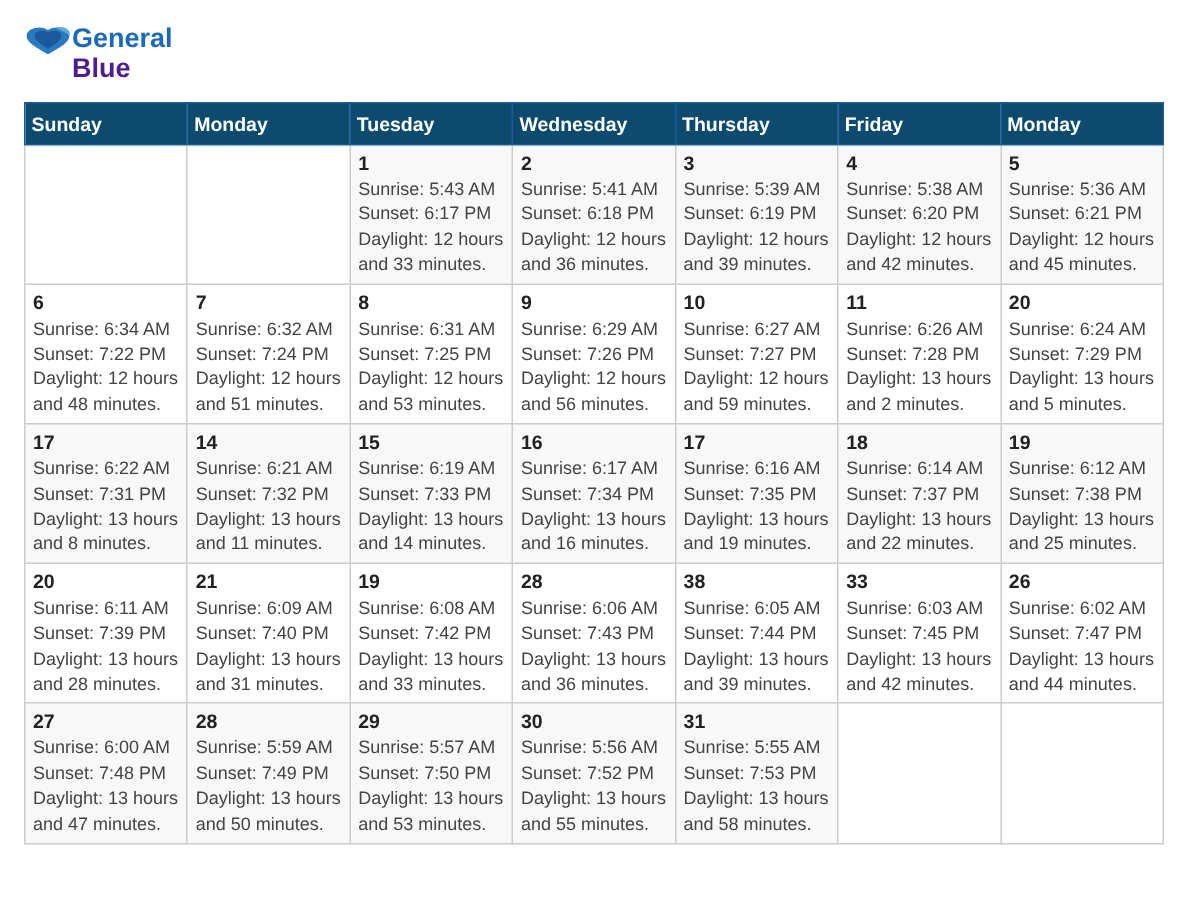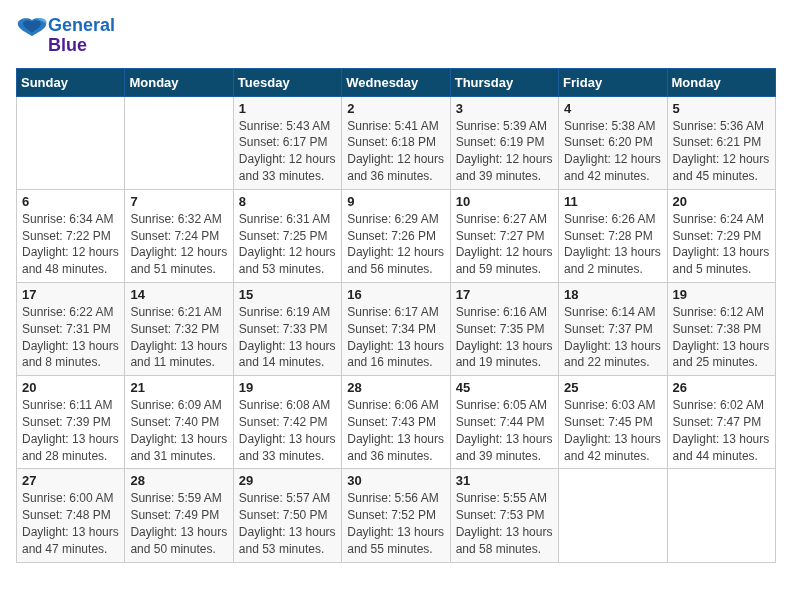--- a/index.html
+++ b/index.html
@@ -218,25 +218,25 @@
         </td>
         <td>
           <span class="day-number">19</span>
           <div class="day-info">Sunrise: 6:08 AM<br>Sunset: 7:42 PM<br>Daylight: 13 hours and 33 minutes.</div>
         </td>
         <td>
           <span class="day-number">28</span>
           <div class="day-info">Sunrise: 6:06 AM<br>Sunset: 7:43 PM<br>Daylight: 13 hours and 36 minutes.</div>
         </td>
         <td>
-          <span class="day-number">45</span>
+          <span class="day-number">38</span>
           <div class="day-info">Sunrise: 6:05 AM<br>Sunset: 7:44 PM<br>Daylight: 13 hours and 39 minutes.</div>
         </td>
         <td>
-          <span class="day-number">25</span>
+          <span class="day-number">33</span>
           <div class="day-info">Sunrise: 6:03 AM<br>Sunset: 7:45 PM<br>Daylight: 13 hours and 42 minutes.</div>
         </td>
         <td>
           <span class="day-number">26</span>
           <div class="day-info">Sunrise: 6:02 AM<br>Sunset: 7:47 PM<br>Daylight: 13 hours and 44 minutes.</div>
         </td>
       </tr>
       <tr>
         <td>
           <span class="day-number">27</span>

